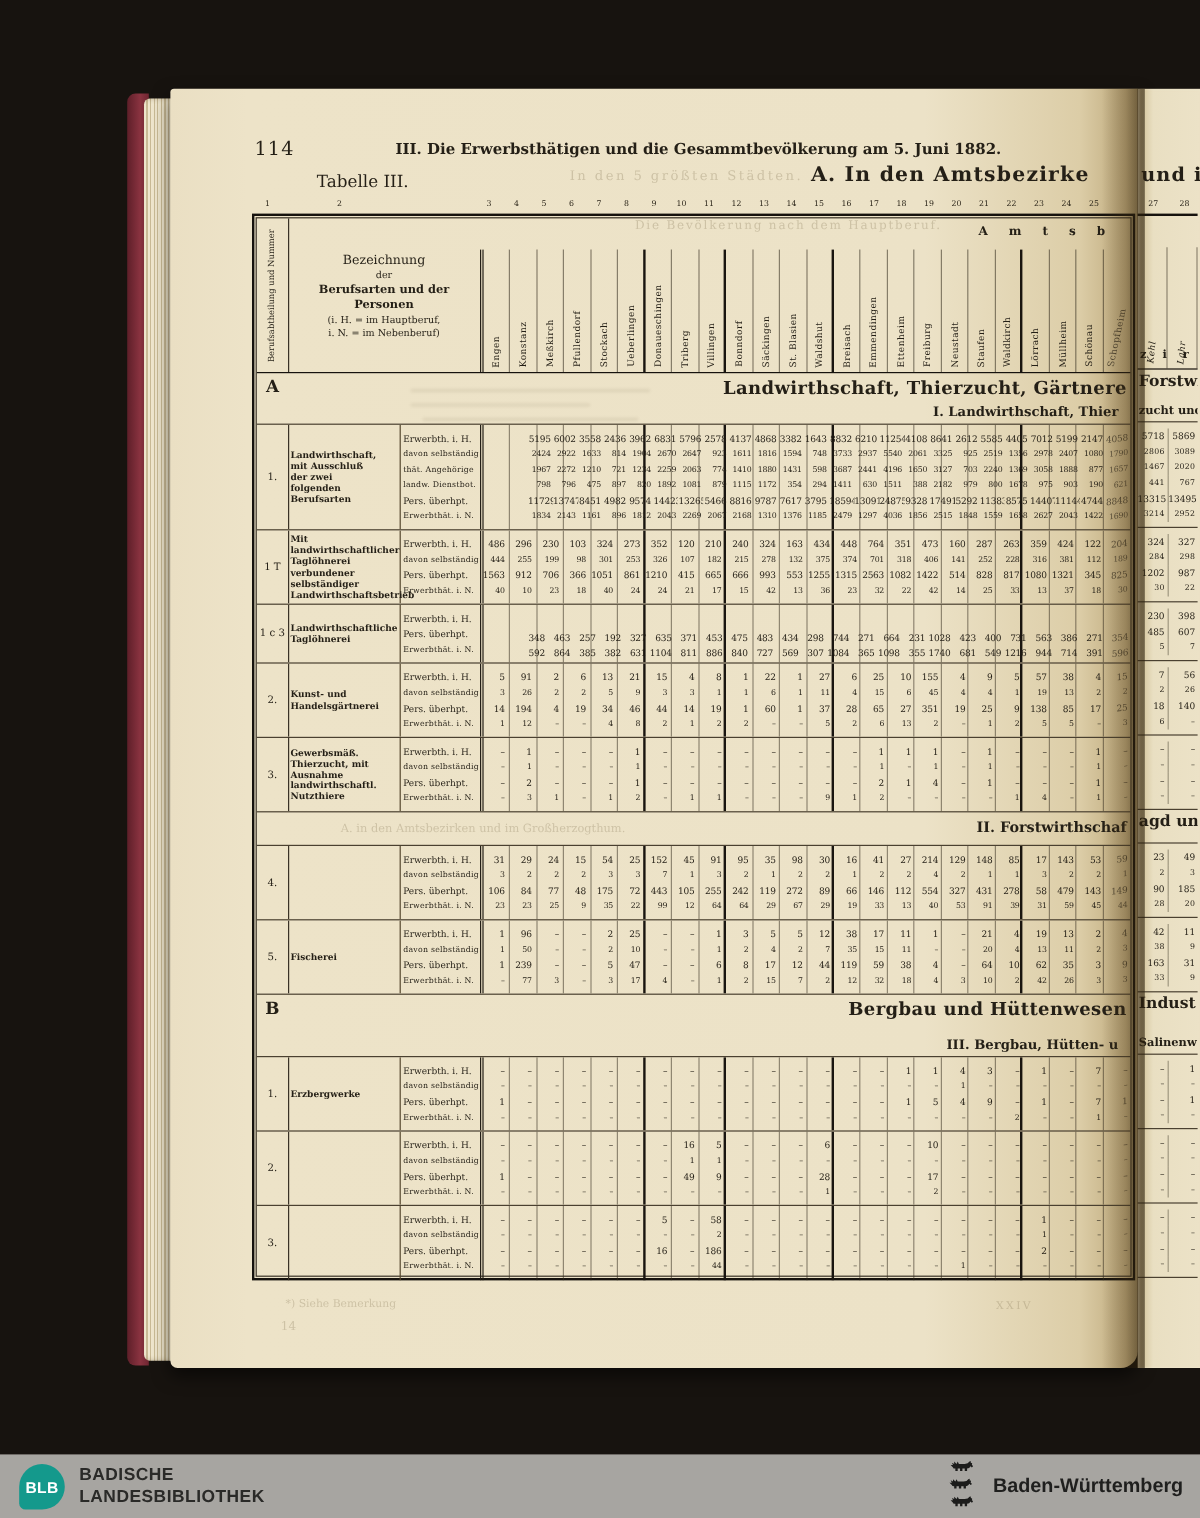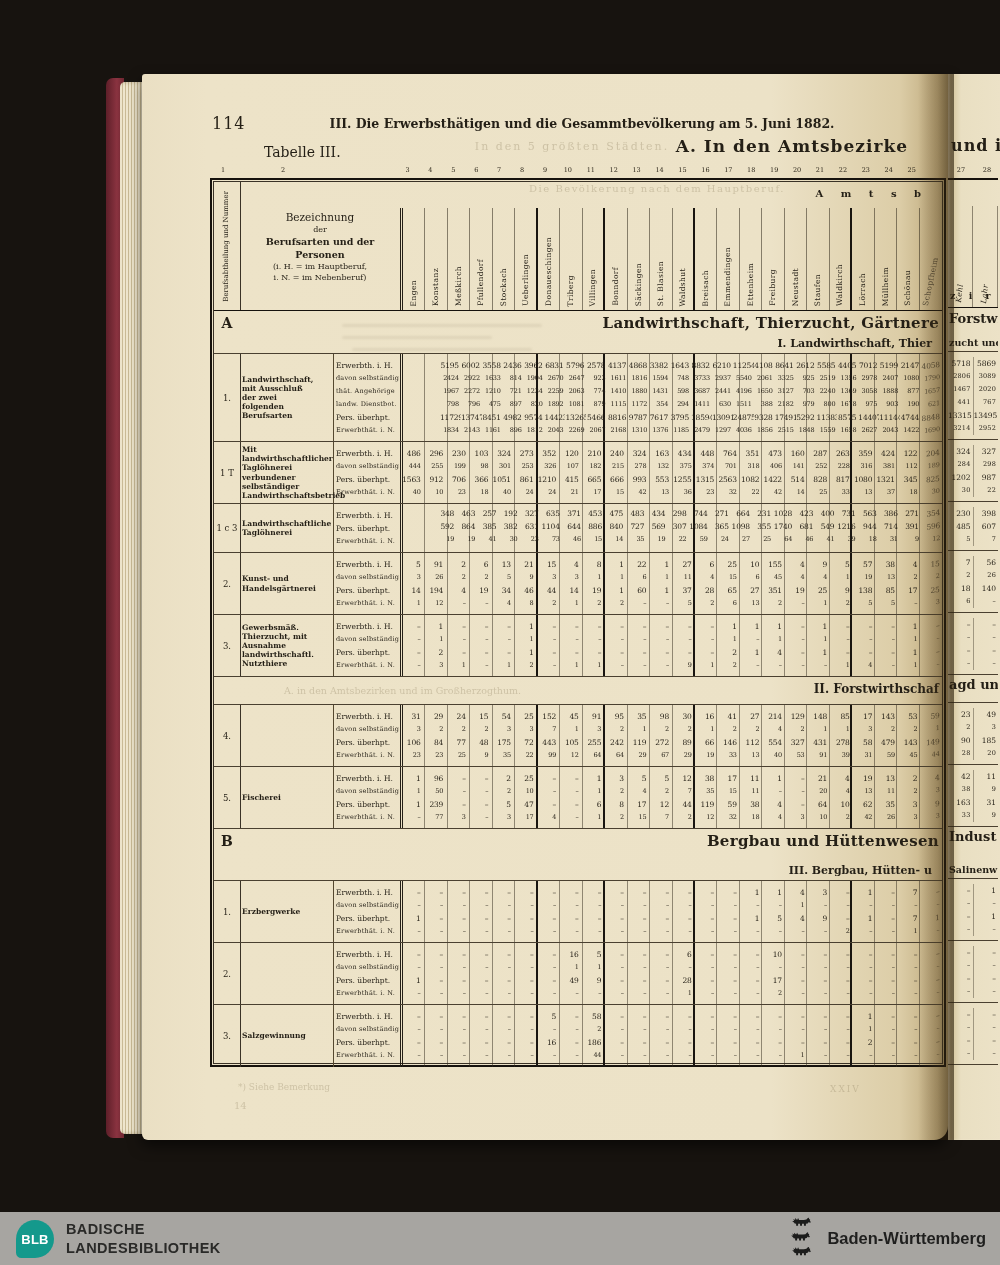--- a/index.html
+++ b/index.html
@@ -617,21 +617,21 @@
             </div>
             <div class="sep1"></div>
             <div class="sep2"></div>
             <div class="bnum">1 c 3</div>
             <div class="bdesc">Landwirthschaftliche Taglöhnerei</div>
             <div class="subs" style="top: 5px;">
               <div class="fs-big">Erwerbth. i. H.</div>
               <div class="fs-big">Pers. überhpt.</div>
               <div class="fs-sm">Erwerbthät. i. N.</div>
             </div>
-            <div class="rows" style="top: 3px; margin-left: 35px;">
+            <div class="rows" style="top: 21px; margin-left: 35px;">
               <div class="drow fs-big">
                 <b>348</b>
                 <b>463</b>
                 <b>257</b>
                 <b>192</b>
                 <b>327</b>
                 <b>635</b>
                 <b>371</b>
                 <b>453</b>
                 <b>475</b>
@@ -651,21 +651,21 @@
                 <b>271</b>
                 <b class="curvecell">354</b>
               </div>
               <div class="drow fs-big">
                 <b>592</b>
                 <b>864</b>
                 <b>385</b>
                 <b>382</b>
                 <b>631</b>
                 <b>1104</b>
-                <b>644</b>
+                <b>811</b>
                 <b>886</b>
                 <b>840</b>
                 <b>727</b>
                 <b>569</b>
                 <b>307</b>
                 <b>1084</b>
                 <b>365</b>
                 <b>1098</b>
                 <b>355</b>
                 <b>1740</b>
@@ -1599,21 +1599,20 @@
               <i></i>
               <i class="thickR"></i>
               <i></i>
               <i></i>
               <i></i>
               <i></i>
             </div>
             <div class="sep1"></div>
             <div class="sep2"></div>
             <div class="bnum">3.</div>
-            <div class="bdesc">Salzgewinnung</div>
             <div class="subs" style="top: 5px;">
               <div class="fs-big">Erwerbth. i. H.</div>
               <div class="fs-sm">davon selbständig</div>
               <div class="fs-big">Pers. überhpt.</div>
               <div class="fs-sm">Erwerbthät. i. N.</div>
             </div>
             <div class="rows" style="top: 5px;">
               <div class="drow fs-big">
                 <b>–</b>
                 <b>–</b>

